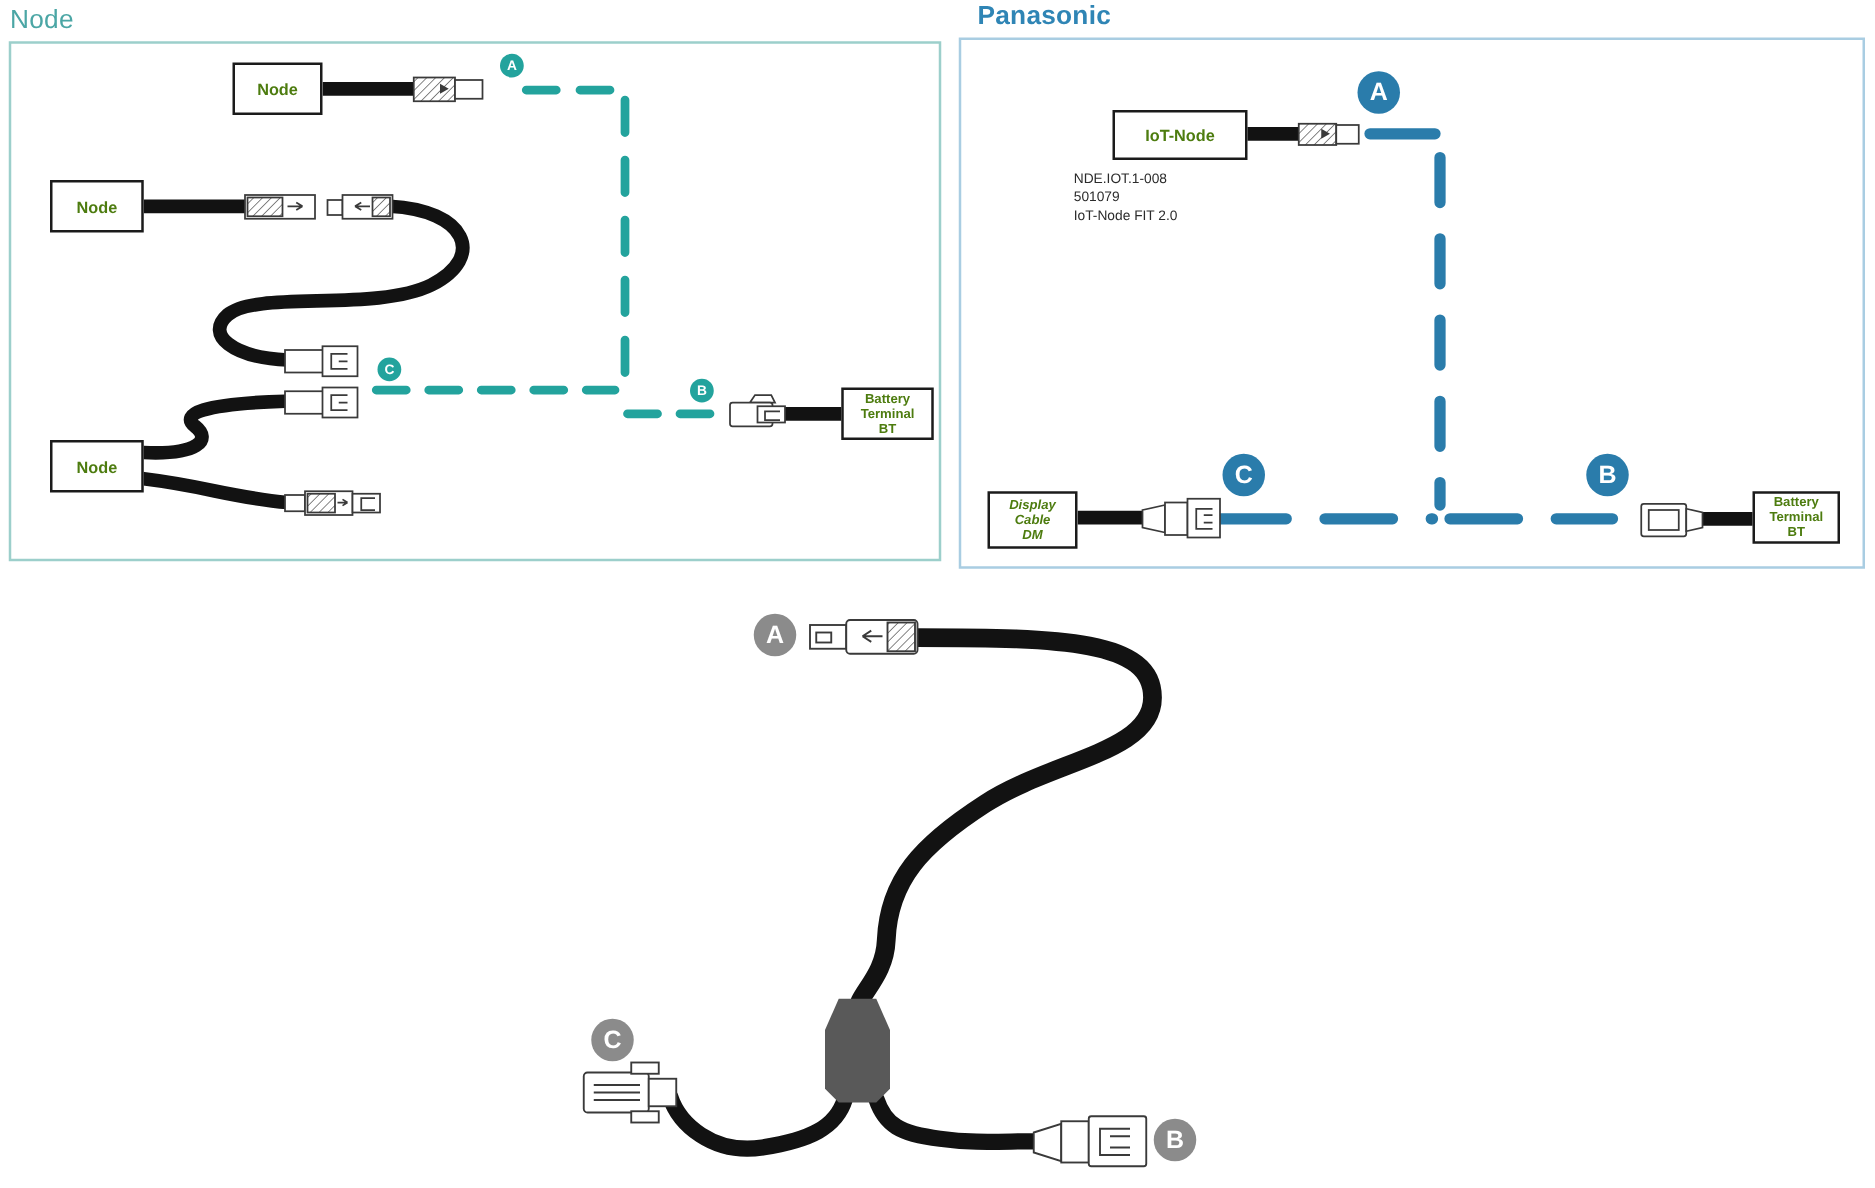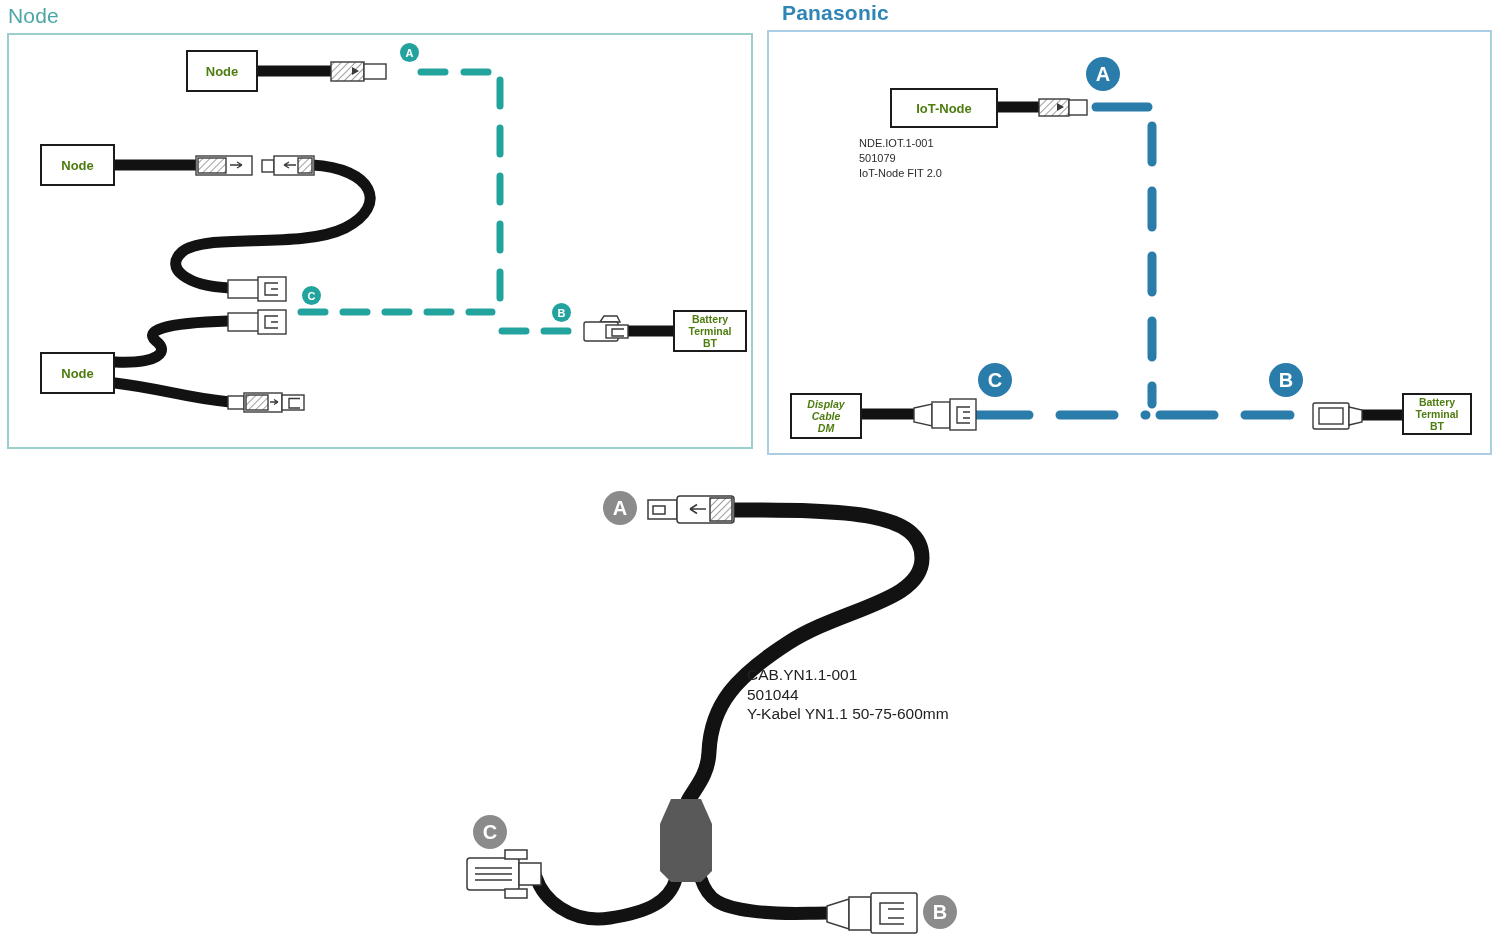--- a/index.html
+++ b/index.html
@@ -193,42 +193,37 @@
   </div>
 
   <div class="marker m-sm teal" style="left:400px;top:43px;">A</div>
   <div class="marker m-sm teal" style="left:552px;top:303px;">B</div>
   <div class="marker m-sm teal" style="left:302px;top:286px;">C</div>
 
   <div class="box" style="left:859px;top:88px;width:108px;height:40px;margin-left:31px;">
     <span class="node-lbl">IoT-Node</span>
   </div>
   <div class="parttext iot">
-    <span class="l" style="display:block;">NDE.IOT.1-001</span>
+    <span class="l" style="display:block;">NDE.IOT.1-008</span>
     <span class="l" style="display:block;">501079</span>
     <span class="l" style="display:block;">IoT-Node FIT 2.0</span>
   </div>
   <div class="box" style="left:790px;top:393px;width:72px;height:46px;font-style:italic;">
     <span class="l small-lbl">Display</span>
     <span class="l small-lbl">Cable</span>
     <span class="l small-lbl">DM</span>
   </div>
   <div class="box" style="left:1402px;top:393px;width:70px;height:42px;">
     <span class="l small-lbl">Battery</span>
     <span class="l small-lbl">Terminal</span>
     <span class="l small-lbl">BT</span>
   </div>
 
   <div class="marker m-lg blue" style="left:1086px;top:57px;">A</div>
   <div class="marker m-lg blue" style="left:1269px;top:363px;">B</div>
   <div class="marker m-lg blue" style="left:978px;top:363px;">C</div>
 
-  <div class="parttext ycab">
-    <span class="l" style="display:block;">CAB.YN1.1-001</span>
-    <span class="l" style="display:block;">501044</span>
-    <span class="l" style="display:block;">Y-Kabel YN1.1 50-75-600mm</span>
-  </div>
 
   <div class="marker m-lg gray" style="left:603px;top:491px;">A</div>
   <div class="marker m-lg gray" style="left:923px;top:895px;">B</div>
   <div class="marker m-lg gray" style="left:473px;top:815px;">C</div>
 
 </div>
 
 </body></html>

